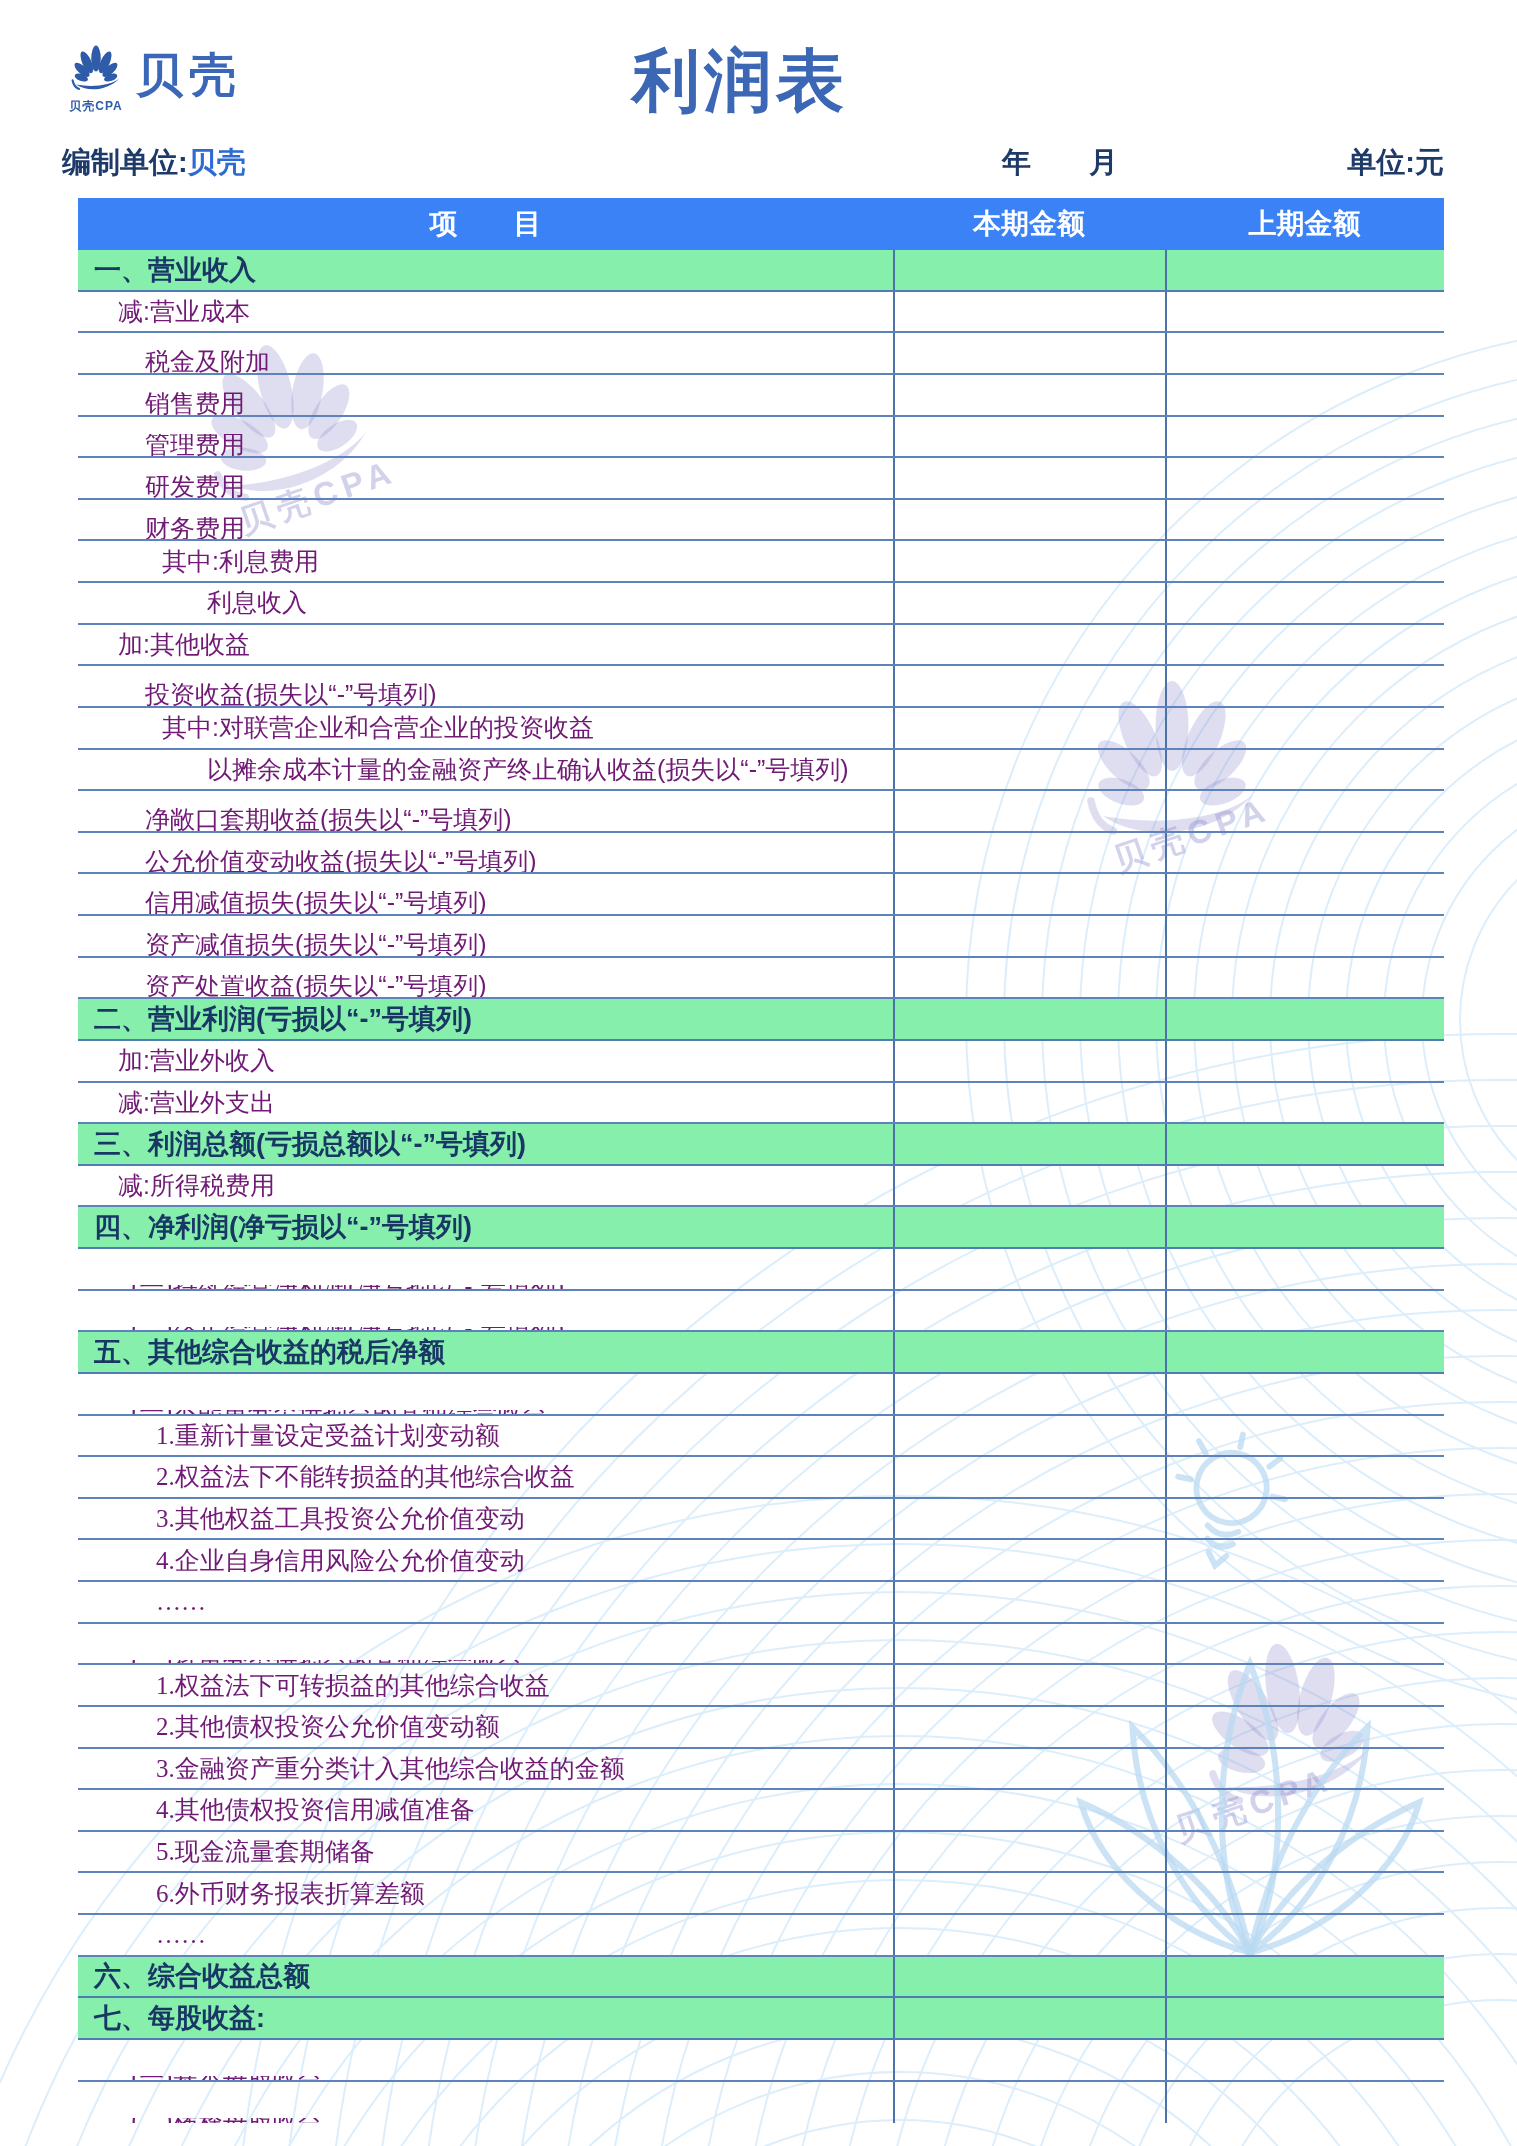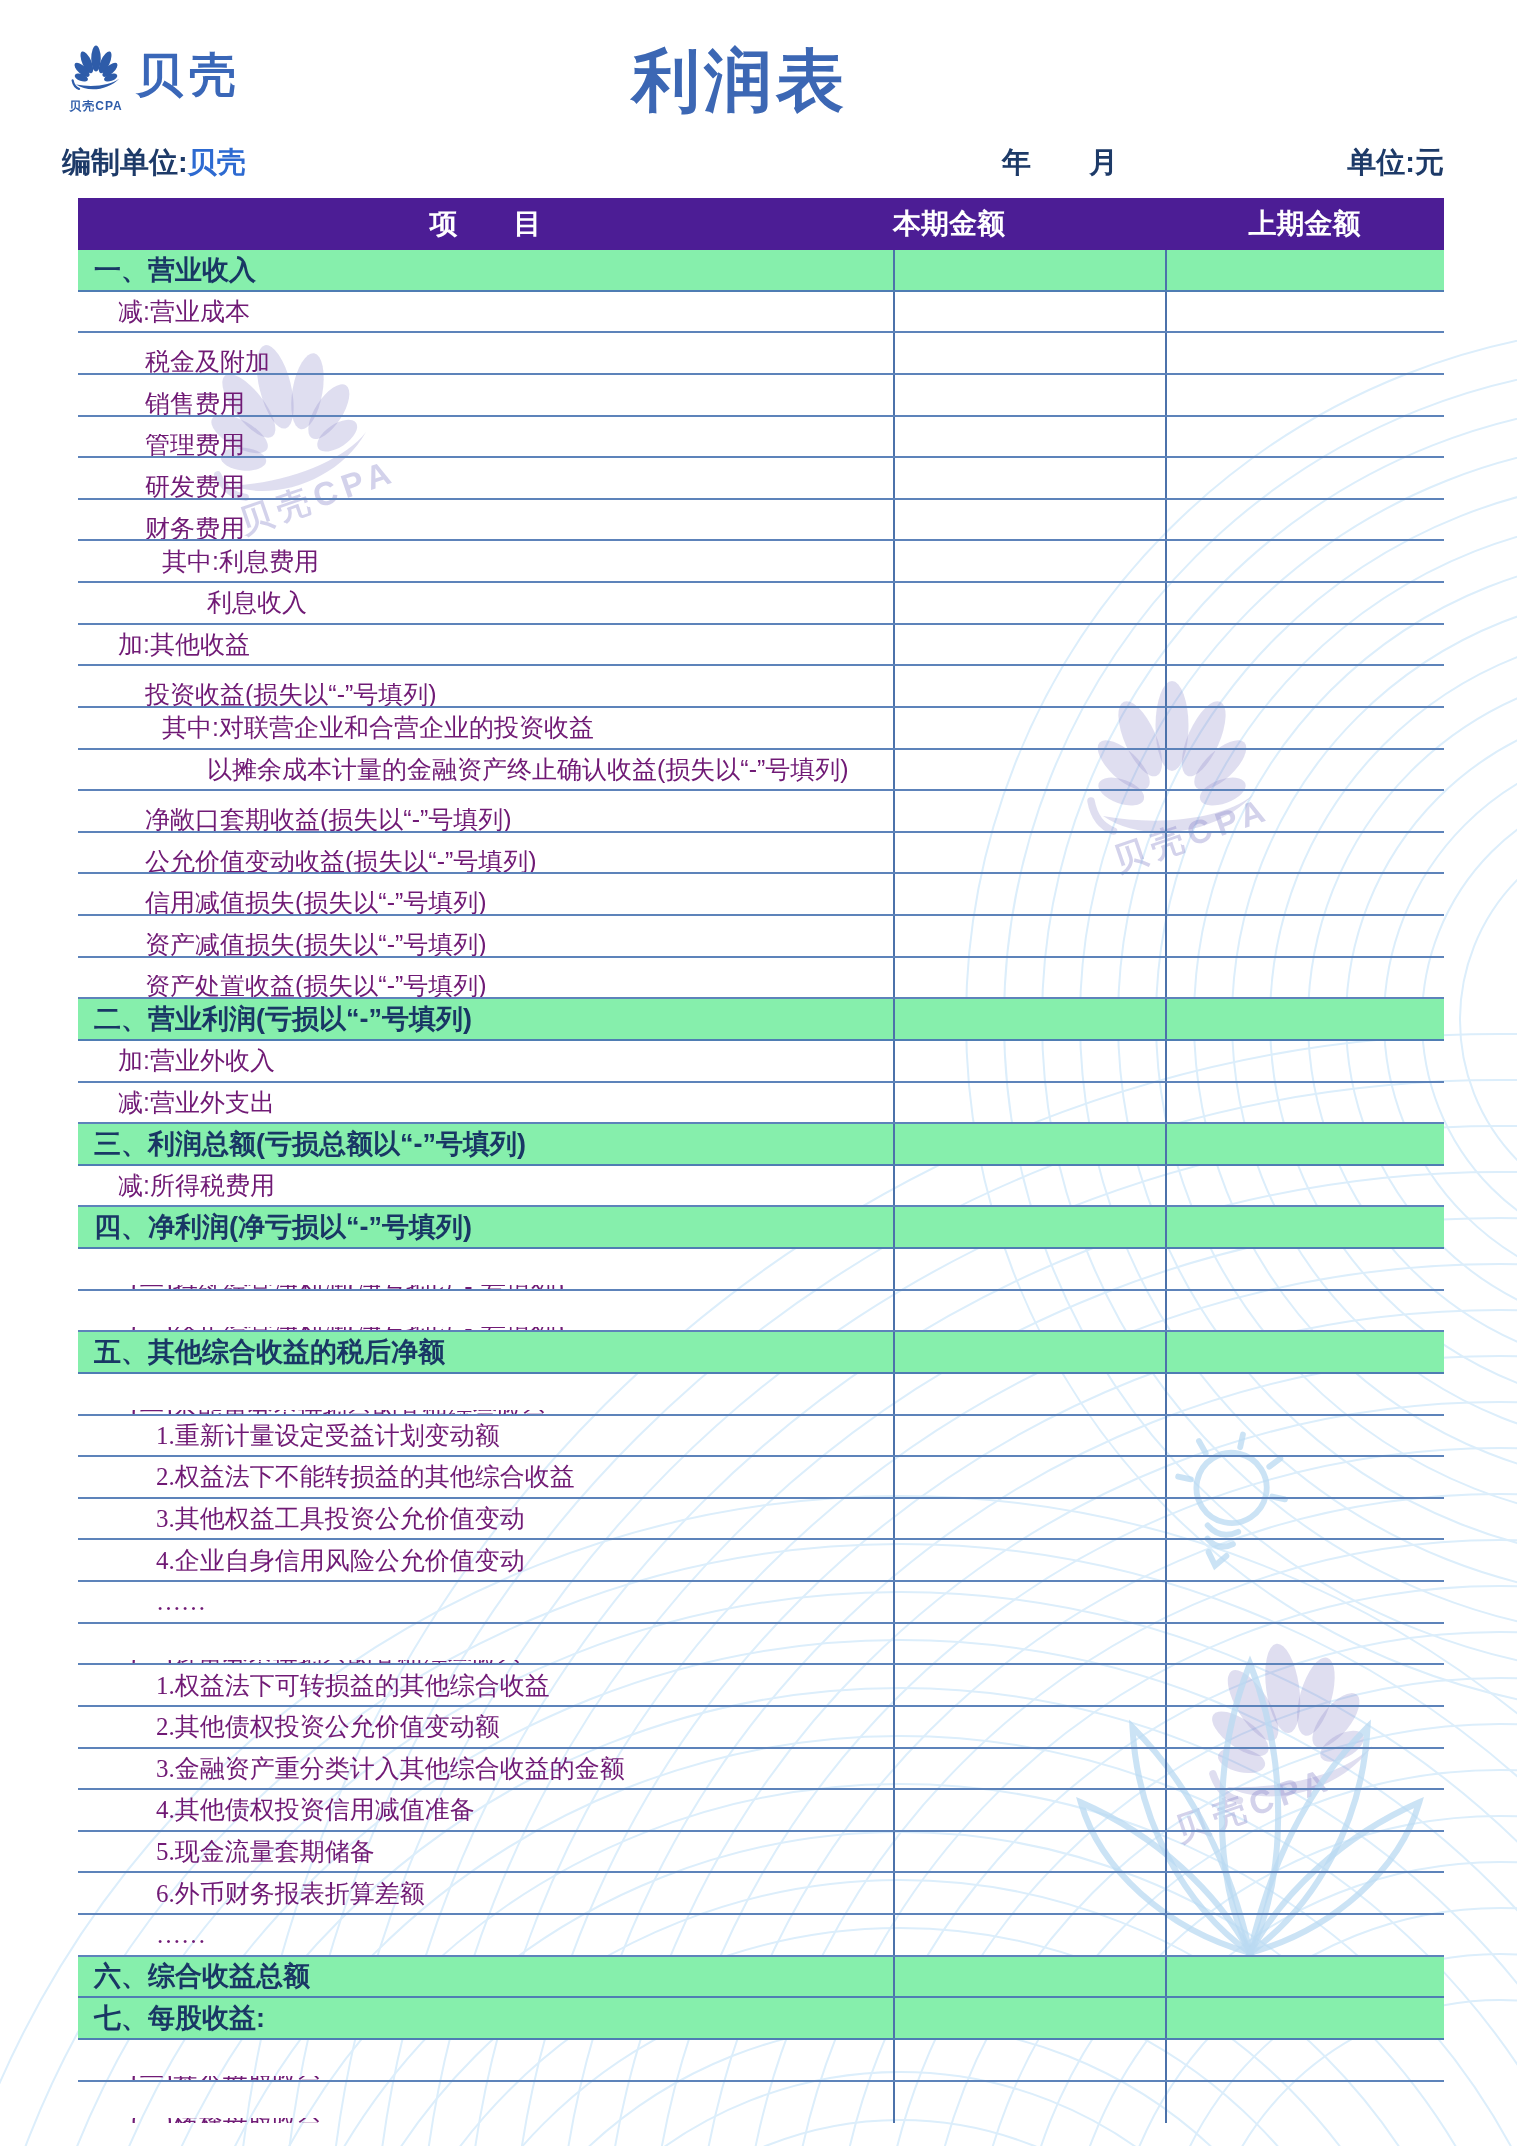--- a/index.html
+++ b/index.html
@@ -23,24 +23,24 @@
   .brand{left:136px;top:44px;font-size:47px;font-weight:700;color:#3a67b8;letter-spacing:6px;}
   .doc-title{left:400px;top:36px;width:680px;text-align:center;font-size:68px;font-weight:900;
              color:#3c67b4;letter-spacing:4px;}
   .meta{top:143px;font-size:29px;font-weight:700;color:#1d3a68;white-space:nowrap;}
   .meta-left{left:62px;}
   .meta-left .val{color:#2d6ad1;}
   .meta-ym{left:905px;width:310px;display:flex;justify-content:center;gap:58px;}
   .meta-unit{right:73px;}
   
   .table{position:absolute;left:78px;top:198px;width:1366px;z-index:1;}
-  .thead{display:flex;height:52px;background:#4c1d95;color:#ffffff;font-size:28px;font-weight:600;
+  .thead{display:flex;height:52px;background:#3b82f6;color:#ffffff;font-size:28px;font-weight:600;
          align-items:center;}
   .thead .h1{width:815px;text-align:center;}
-  .thead .h2{width:272px;}
+  .thead .h2{width:272px;text-align:center;}
   .thead .h3{flex:1;text-align:center;}
   .row{display:flex;height:41.63px;box-sizing:border-box;border-bottom:2px solid #5d83ba;}
   .row:last-child{border-bottom:none;}
   .row .c1{width:815px;display:flex;align-items:center;box-sizing:border-box;overflow:hidden;}
   .row .c2{width:272px;border-left:2px solid #4c72aa;box-sizing:border-box;}
   .row .c3{flex:1;border-left:2px solid #4c72aa;box-sizing:border-box;}
   .row.item .c1{color:#701a75;font-size:25px;white-space:nowrap;}
   .row.section{background:#86efac;border-bottom-color:#4f7db3;}
   .row.section .c1{color:#193765;font-size:27px;font-weight:700;padding-left:16px;white-space:nowrap;}
   .p1{padding-left:40px;} .p2{padding-left:53px;margin-top:36px;} .p3{padding-left:67px;margin-top:17px;}

